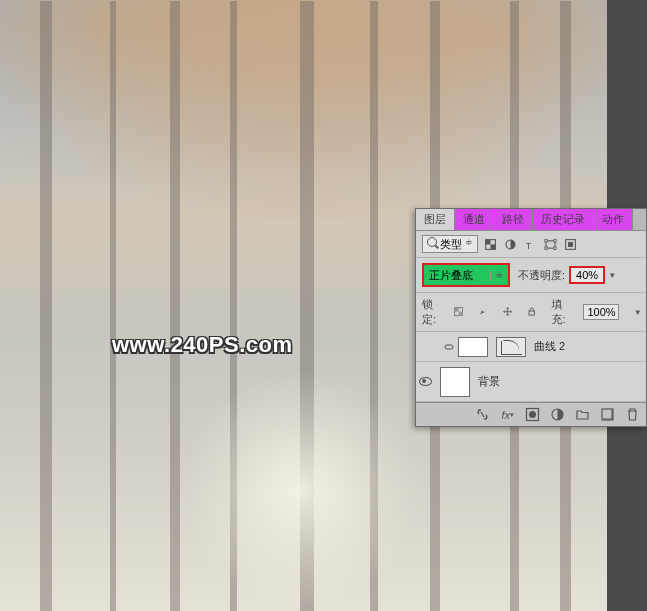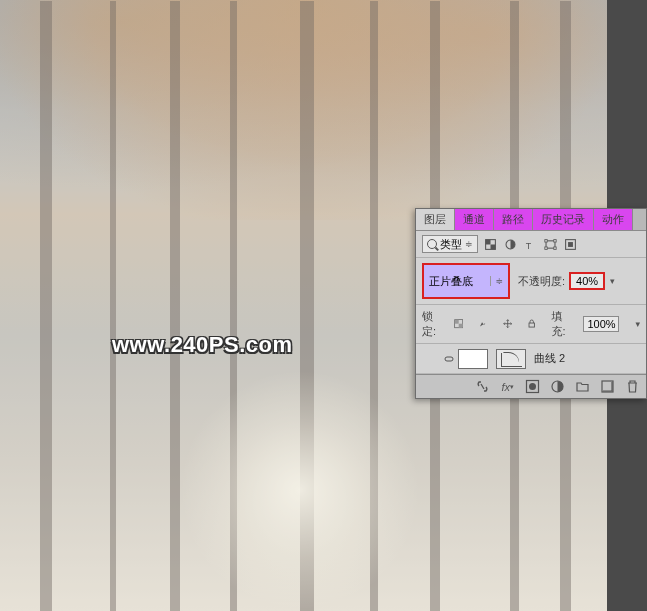--- a/index.html
+++ b/index.html
@@ -21,28 +21,28 @@
 .haze{position:absolute;left:0;top:0;width:100%;height:100%;background:rgba(230,225,218,.35);}
 .watermark{position:absolute;left:112px;top:332px;color:#fff;font-size:22px;font-weight:bold;text-shadow:-1.5px -1.5px 0 #333,1.5px -1.5px 0 #333,-1.5px 1.5px 0 #333,1.5px 1.5px 0 #333;font-family:Arial,sans-serif;letter-spacing:.5px;}
 .gray-edge{position:absolute;right:0;top:0;width:40px;height:611px;background:#4a4a4a;}
 
 .panel{position:absolute;right:0;top:208px;width:232px;background:#d4d4d4;border:1px solid #6d6d6d;box-shadow:-2px 2px 6px rgba(0,0,0,.35);}
 .tabs{display:flex;background:#b8b8b8;border-bottom:1px solid #8a8a8a;height:22px;}
 .tab{padding:3px 8px;color:#3d3d3d;cursor:default;}
 .tab.active{background:#d4d4d4;border-right:1px solid #8a8a8a;}
 .tab.inactive{border-right:1px solid #8a8a8a;background:#d946ef;}
 .filter-row{display:flex;align-items:center;padding:4px 6px;gap:5px;border-bottom:1px solid #b0b0b0;}
-.filter-sel{display:flex;align-items:center;border:1px solid #8a8a8a;background:#e8e8e8;padding:1px 4px;height:18px;gap:3px;}
+.filter-sel{display:flex;border:1px solid #8a8a8a;background:#e8e8e8;padding:1px 4px;height:18px;gap:3px;}
 .filter-sel .search{width:10px;height:10px;border:1.5px solid #555;border-radius:50%;position:relative;}
 .filter-sel .search::after{content:"";position:absolute;width:4px;height:1.5px;background:#555;transform:rotate(45deg);left:7px;top:8px;}
 .filter-sel .dd{font-size:9px;color:#555;}
 .ficon{width:15px;height:15px;display:flex;align-items:center;justify-content:center;color:#555;}
 .ficon svg{width:13px;height:13px;}
 .blend-row{display:flex;align-items:center;padding:5px 6px;gap:4px;border-bottom:1px solid #b0b0b0;}
-.blend-sel{border:2px solid #d92020;background:#c4b5fd;padding:16px 5px;display:flex;align-items:center;width:88px;height:21px;justify-content:space-between;}
+.blend-sel{border:2px solid #d92020;background:#22c55e;padding:10px 5px;display:flex;align-items:center;width:88px;height:21px;justify-content:space-between;}
 .blend-sel .dd{font-size:9px;color:#555;border-left:1px solid #999;padding-left:4px;}
 .op-label{color:#3d3d3d;margin-left:4px;}
 .op-val{border:2px solid #d92020;background:#e8e8e8;padding:1px 3px;width:36px;text-align:center;}
 .op-dd{font-size:9px;color:#555;margin-left:1px;}
 .lock-row{display:flex;align-items:center;padding:4px 6px;gap:15px;border-bottom:1px solid #b0b0b0;}
 .lock-label{color:#3d3d3d;}
 .licon{width:14px;height:14px;display:flex;align-items:center;justify-content:center;}
 .fill-label{color:#3d3d3d;margin-left:auto;}
 .fill-val{border:1px solid #8a8a8a;background:#e8e8e8;padding:1px 3px;width:36px;text-align:left;}
 .layers{background:#d4d4d4;}
@@ -185,20 +185,27 @@
         <svg class="mask-link" viewBox="0 0 10 10">
             <rect x="1" y="3" width="8" height="4" rx="2" fill="none" stroke="#555"></rect>
           </svg>
       </div>
       <div class="thumb curves"></div>
       <span class="lname">曲线 2</span>
     </div>
 
 
 
+    <div class="layer">
+      <div class="vis">
+          <span class="eye"></span>
+        </div>
+      <div class="thumb"></div>
+      <span class="lname">背景</span>
+    </div>
 
   </div>
 
   <div class="panel-footer">
     <div class="ficon-f">
         <svg viewBox="0 0 15 15">
           <path d="M4 7 a3 3 0 0 1 0-4 l2 0 M11 8 a3 3 0 0 1 0 4 l-2 0 M6 5 L9 10" stroke="#555" fill="none" stroke-width="1.3"></path>
         </svg>
       </div>
     <div class="ficon-f">

